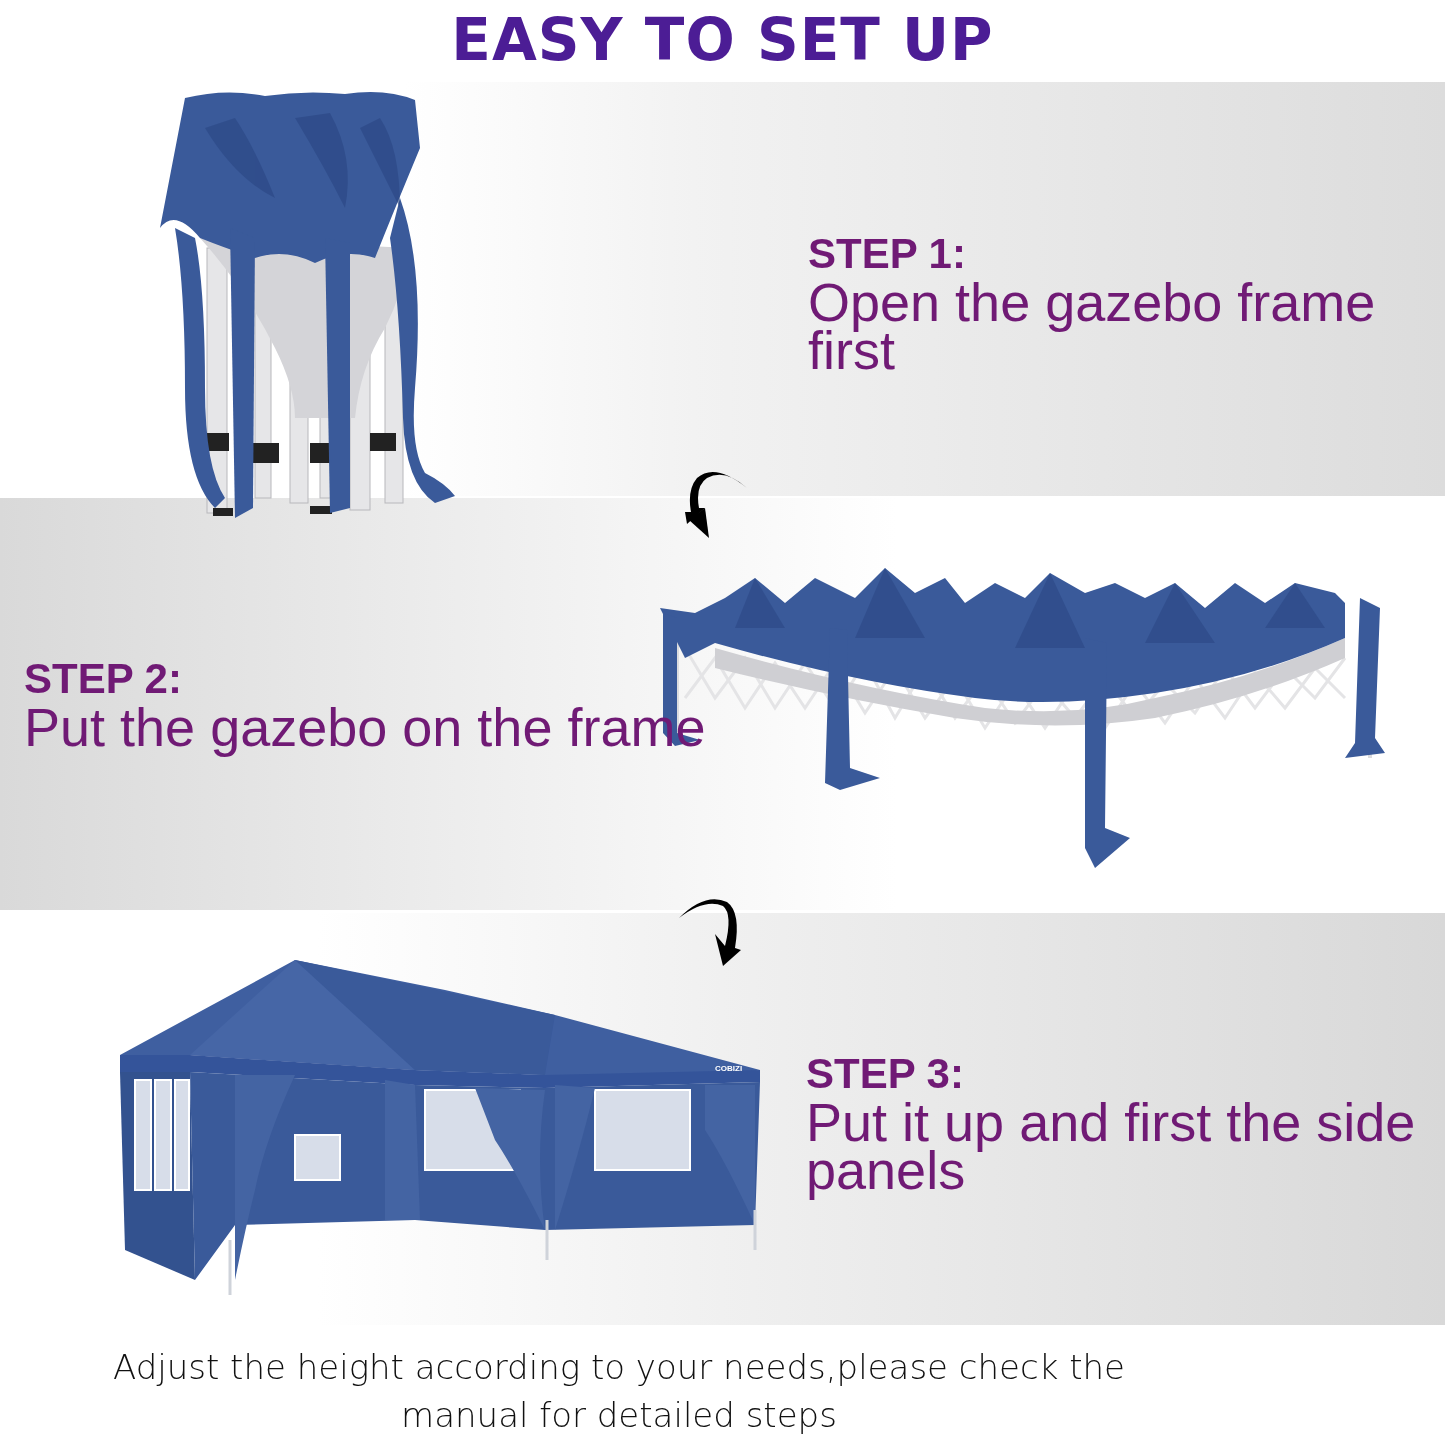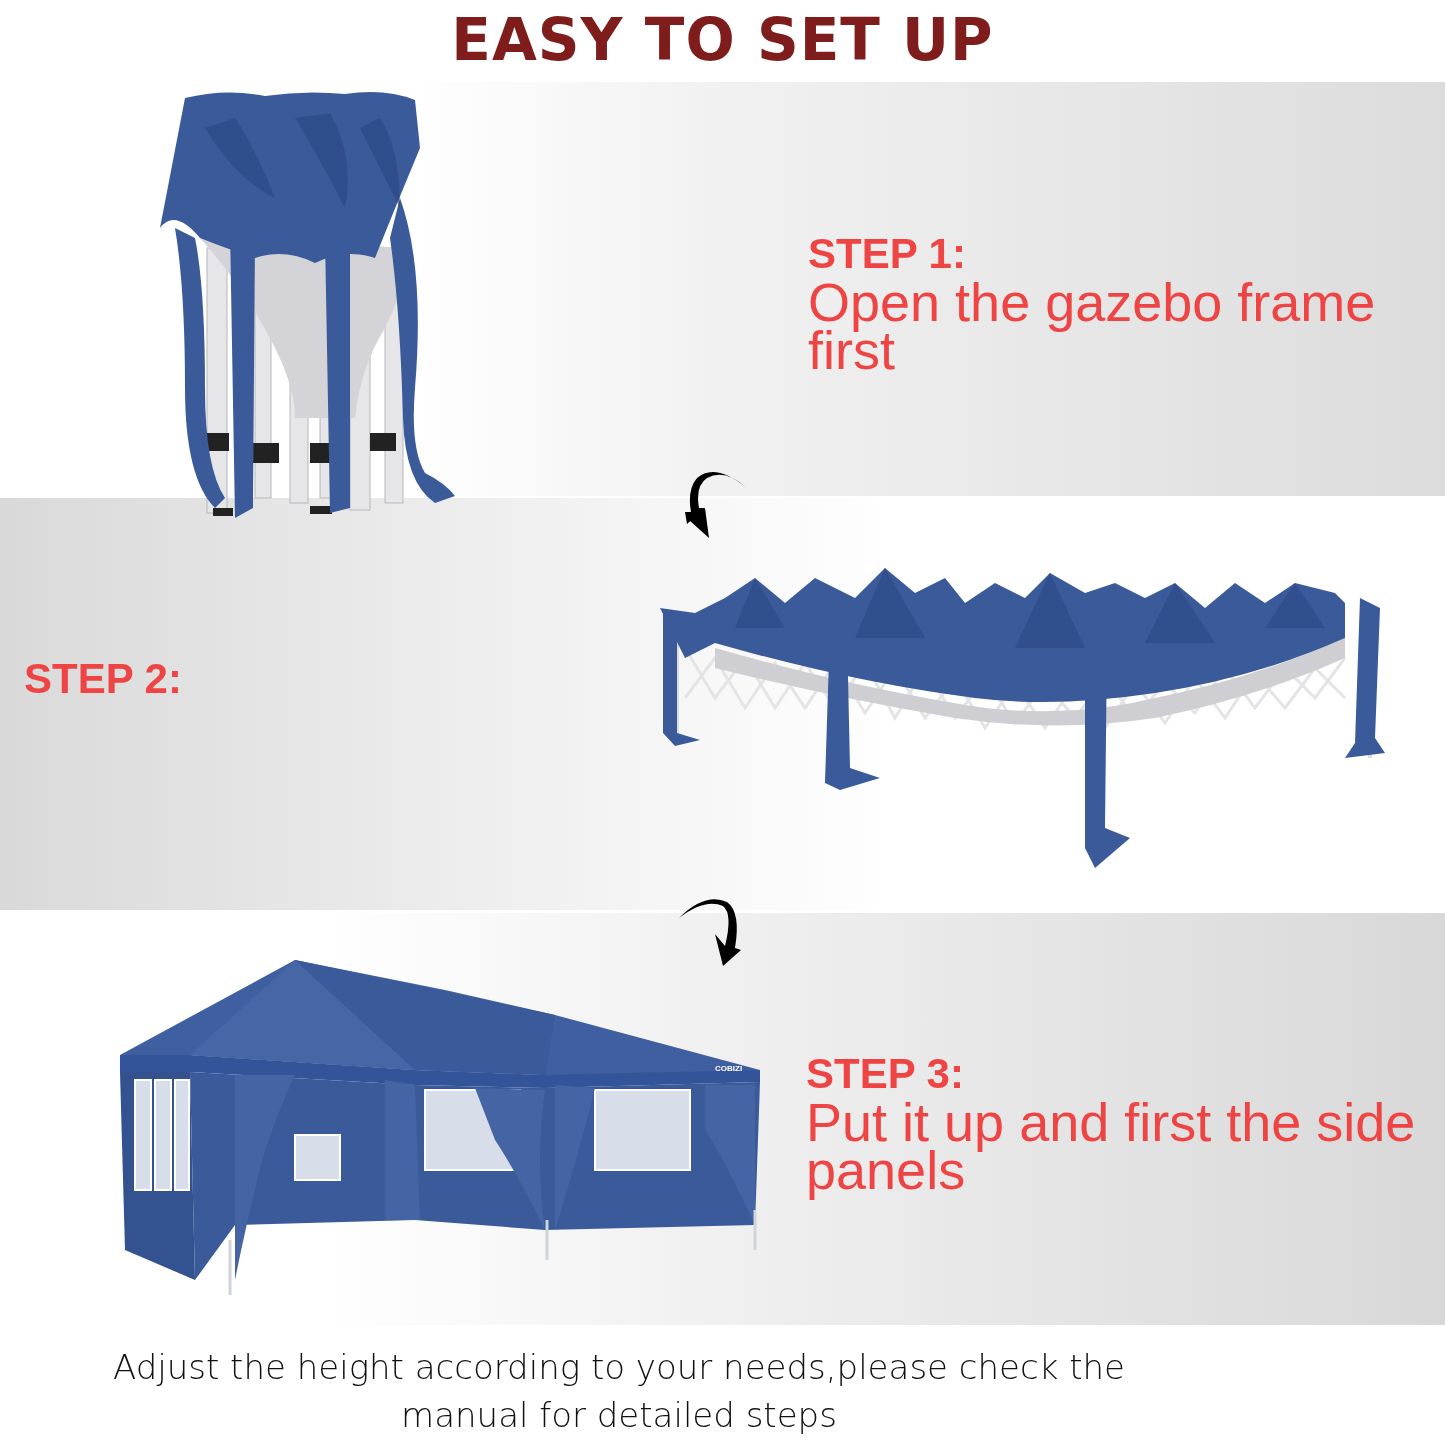--- a/index.html
+++ b/index.html
@@ -4,31 +4,31 @@
 <style>
   html, body { margin: 0; padding: 0; }
   body {
     width: 1445px; height: 1445px; position: relative; overflow: hidden;
     background: #ffffff;
     font-family: "Liberation Sans", sans-serif;
   }
   .title {
     position: absolute; left: 0; top: 6px; width: 1445px; text-align: center;
     font-family: "DejaVu Sans", sans-serif; font-weight: bold;
-    font-size: 58px; letter-spacing: 1px; color: #7f1d1d;
+    font-size: 58px; letter-spacing: 1px; color: #4c1d95;
   }
   .band { position: absolute; left: 0; width: 1445px; }
   .band1 { top: 82px; height: 414px;
     background: linear-gradient(90deg, #ffffff 0%, #ffffff 28%, #f2f2f2 48%, #dcdcdc 100%); }
   .band2 { top: 498px; height: 412px;
     background: linear-gradient(90deg, #d9d9d9 0%, #ececec 30%, #ffffff 62%, #ffffff 100%); }
   .band3 { top: 913px; height: 412px;
     background: linear-gradient(90deg, #ffffff 0%, #ffffff 22%, #f0f0f0 50%, #d8d8d8 100%); }
 
-  .step { position: absolute; color: #ef4444; }
+  .step { position: absolute; color: #701a75; }
   .step .label { font-weight: bold; font-size: 42px; line-height: 48px; display: block; }
   .step .desc { font-size: 54px; line-height: 48px; display: block; }
   .step1 { left: 808px; top: 230px; }
   .step2 { left: 24px; top: 655px; }
   .step3 { left: 806px; top: 1050px; width: 620px; }
 
   .footer {
     position: absolute; left: 0; top: 1343px; width: 1238px; text-align: center;
     font-family: "DejaVu Sans", sans-serif; font-size: 34px; line-height: 48px;
     color: #111; font-weight: 300;
@@ -163,20 +163,21 @@
 <svg class="arrow" style="left:675px;top:890px" width="80" height="80" viewBox="0 0 80 80">
   <path d="M4 28 Q30 2 52 12 Q66 22 60 58 L66 60 L48 76 L40 44 L50 56 Q58 24 48 16 Q30 8 4 28 Z" fill="#000"></path>
 </svg>
 
 <div class="step step1">
   <span class="label">STEP 1:</span>
   <span class="desc">Open the gazebo frame first</span>
 </div>
 <div class="step step2">
   <span class="label">STEP 2:</span>
+  <span class="desc">Put the gazebo on the frame</span>
 </div>
 <div class="step step3">
   <span class="label">STEP 3:</span>
   <span class="desc">Put it up and first the side panels</span>
 </div>
 
 <div class="footer">
   <span class="line">Adjust the height according to your needs,please check the</span>
   <span class="line">manual for detailed steps</span>
 </div>

